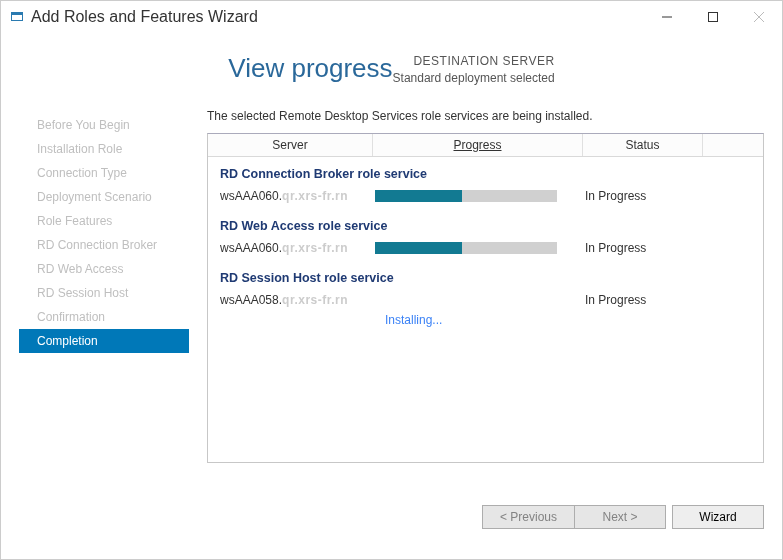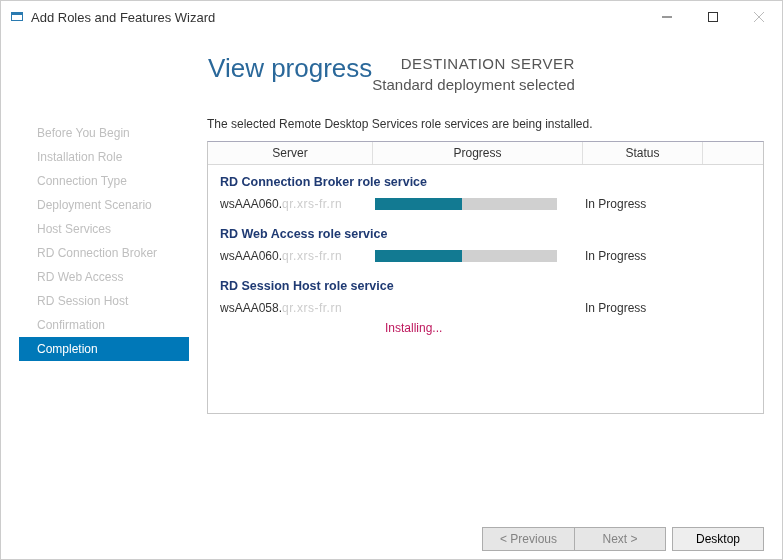--- a/index.html
+++ b/index.html
@@ -1,60 +1,60 @@
 <!DOCTYPE html>
 <html><head>
 <meta charset="utf-8">
 <style>
   * { margin: 0; padding: 0; box-sizing: border-box; font-family: "Segoe UI", Arial, sans-serif; }
   body { background: #fff; width: 783px; height: 560px; overflow: hidden; border: 1px solid #ccc; position: relative; }
 
   .titlebar { height: 32px; display: flex; align-items: center; padding: 0 0 0 8px; background: #fff; }
   .titlebar .icon { width: 16px; height: 16px; margin-right: 6px; }
-  .titlebar .title { font-size: 13px; color: #333; flex: 1; }
+  .titlebar .title { font-size: 16px; color: #333; flex: 1; }
   .titlebar .controls { display: flex; }
   .titlebar .controls .btn { width: 46px; height: 32px; display: flex; align-items: center; justify-content: center; }
   .titlebar .controls .btn svg { pointer-events: none; }
   .titlebar .controls .btn.close { color: #bbb; }
 
   .content { position: relative; padding: 0 18px; }
   .header-row { display: flex; justify-content: center; align-items: flex-start; margin-top: 20px; }
   .page-title { font-size: 26px; font-weight: 300; color: #2a689a; }
-  .dest { text-align: right; font-size: 15px; color: #555; line-height: 1.4; }
+  .dest { text-align: right; font-size: 12px; color: #555; line-height: 1.4; }
   .dest .label { letter-spacing: 0.5px; }
 
   .main { display: flex; margin-top: 22px; }
   .sidebar { width: 170px; flex-shrink: 0; padding-top: 4px; }
   .sidebar .item { font-size: 12px; color: #bfbfbf; padding: 5px 10px 5px 18px; white-space: nowrap; }
   .sidebar .item.active { background: #0078b8; color: #fff; }
 
   .pane { flex: 1; margin-left: 18px; }
   .intro { font-size: 12px; color: #333; margin-bottom: 10px; }
-  .table-wrap { border: 1px solid #c7c7c7; border-top: 1px solid #aab; height: 273px; background: #fff; }
+  .table-wrap { border: 1px solid #c7c7c7; border-top: 1px solid #aab; height: 330px; background: #fff; }
   .thead { display: flex; border-bottom: 1px solid #d9d9d9; background: #fcfcfc; }
   .thead .col { font-size: 12px; color: #333; padding: 4px 8px; text-align: center; border-right: 1px solid #e0e0e0; }
   .thead .col:last-child { border-right: none; }
   .col-server { width: 165px; }
-  .col-progress { width: 210px; }
+  .col-progress { width: 210px; text-decoration: underline; }
   .col-status { width: 120px; }
   .col-rest { flex: 1; }
 
   .section { padding: 10px 12px 6px; }
   .section-title { font-size: 12.5px; font-weight: 600; color: #1f3a73; margin-bottom: 8px; }
   .row { display: flex; align-items: center; font-size: 12px; color: #333; }
   .row .server { width: 155px; overflow: hidden; white-space: nowrap; }
   .row .progress { width: 210px; padding-right: 28px; }
   .row .status { width: 120px; }
   .pbar { height: 12px; background: #d0d0d0; position: relative; }
   .pbar .fill { height: 100%; background: #127a92; }
-  .subtext { font-size: 12px; color: #be185d; padding-left: 165px; margin-top: 6px; }
+  .subtext { font-size: 12px; color: #3b82f6; padding-left: 165px; margin-top: 6px; }
 
-  .obscure { color: #ccc; filter: blur(0.4px); letter-spacing: 0.5px; }
+  .obscure { color: #ccc; filter: blur(0.4px); letter-spacing: 0.5px; font-weight: bold; }
 
-  .footer { position: absolute; bottom: 8px; right: 18px; display: flex; gap: 6px; align-items: stretch; }
+  .footer { position: absolute; bottom: 30px; right: 18px; display: flex; gap: 6px; align-items: stretch; }
   .footer .pair { display: flex; }
   .footer button { font-size: 12px; height: 24px; width: 92px; border: 1px solid #adadad; background: #e6e6e6; color: #838383; cursor: default; }
   .footer .pair button:first-child { border-right: none; }
   .footer button.enabled { color: #000; background: #eee; }
 </style>
 </head>
 <body>
 
 <div class="titlebar">
   <span class="icon">
@@ -93,21 +93,21 @@
       <div>Standard deployment selected</div>
     </div>
   </div>
 
   <div class="main">
     <div class="sidebar" id="sidebar">
         <div class="item">Before You Begin</div>
         <div class="item">Installation Role</div>
         <div class="item">Connection Type</div>
         <div class="item">Deployment Scenario</div>
-        <div class="item">Host Services</div>
+        <div class="item">Role Features</div>
         <div class="item">RD Connection Broker</div>
         <div class="item">RD Web Access</div>
         <div class="item">RD Session Host</div>
         <div class="item">Confirmation</div>
         <div class="item active">Completion</div>
       </div>
 
     <div class="pane">
       <div class="intro">The selected Remote Desktop Services role services are being installed.</div>
       <div class="table-wrap">
@@ -155,14 +155,14 @@
       </div>
     </div>
   </div>
 </div>
 
 <div class="footer">
   <div class="pair">
     <button disabled="">&lt; Previous</button>
     <button disabled="">Next &gt;</button>
   </div>
-  <button class="enabled">Desktop</button>
+  <button class="enabled">Wizard</button>
 </div>
 
 </body></html>

